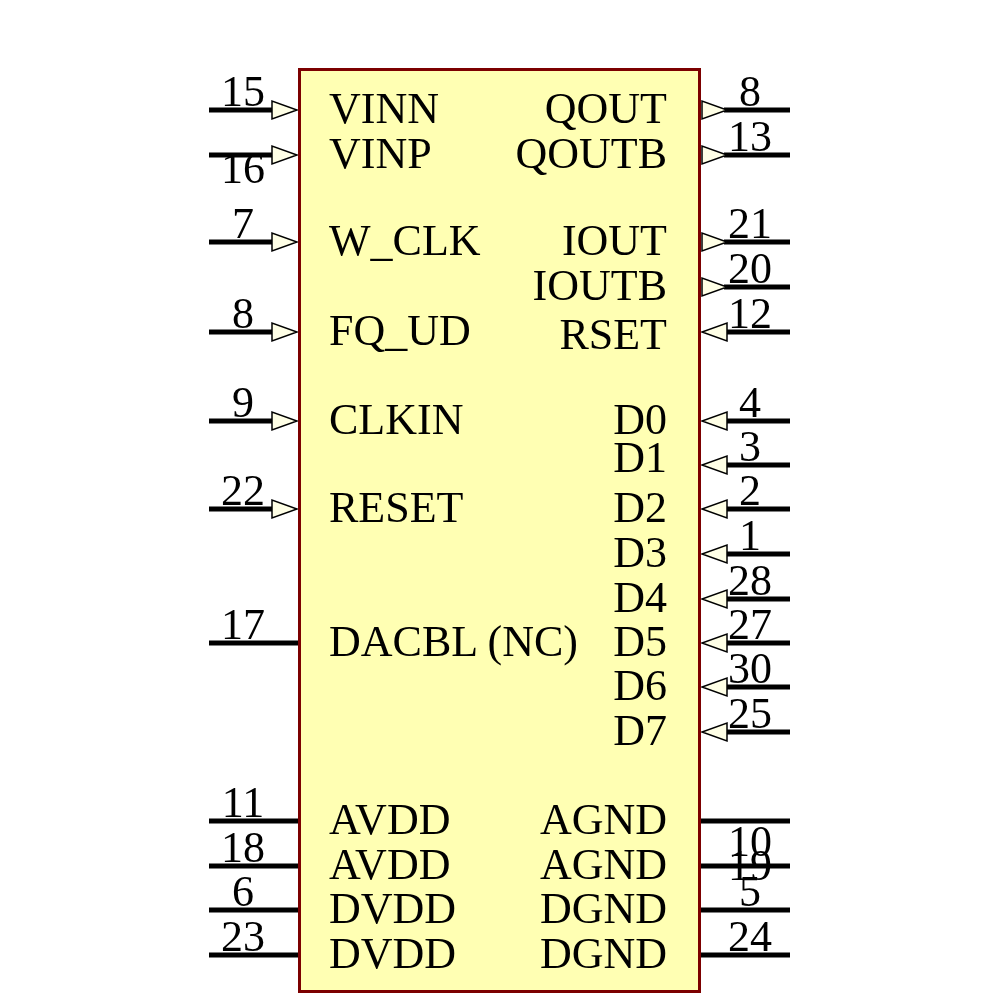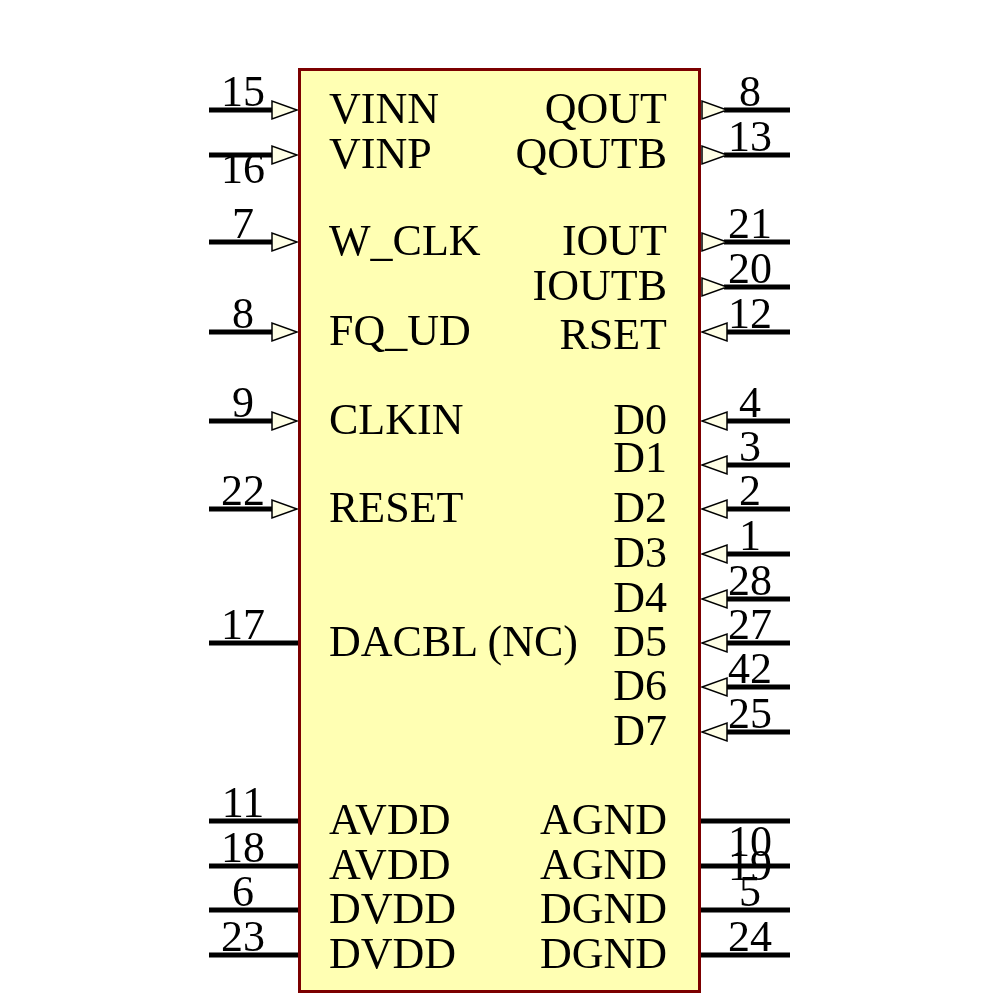--- a/index.html
+++ b/index.html
@@ -140,21 +140,21 @@
       <div class="pin-number" style="top: 425px; left: 705px;">3</div>
       <div class="pin-label right" style="top: 436px; right: 333px;">D1</div>
       <div class="pin-number" style="top: 469px; left: 705px;">2</div>
       <div class="pin-label right" style="top: 486px; right: 333px;">D2</div>
       <div class="pin-number" style="top: 514px; left: 705px;">1</div>
       <div class="pin-label right" style="top: 531px; right: 333px;">D3</div>
       <div class="pin-number" style="top: 559px; left: 705px;">28</div>
       <div class="pin-label right" style="top: 576px; right: 333px;">D4</div>
       <div class="pin-number" style="top: 603px; left: 705px;">27</div>
       <div class="pin-label right" style="top: 620px; right: 333px;">D5</div>
-      <div class="pin-number" style="top: 647px; left: 705px;">42</div>
+      <div class="pin-number" style="top: 647px; left: 705px;">30</div>
       <div class="pin-label right" style="top: 664px; right: 333px;">D6</div>
       <div class="pin-number" style="top: 692px; left: 705px;">25</div>
       <div class="pin-label right" style="top: 709px; right: 333px;">D7</div>
       <div class="pin-number" style="top: 781px; left: 705px; margin-top: 39px;">10</div>
       <div class="pin-label right" style="top: 798px; right: 333px;">AGND</div>
       <div class="pin-number" style="top: 844px; left: 705px;">19</div>
       <div class="pin-label right" style="top: 843px; right: 333px;">AGND</div>
       <div class="pin-number" style="top: 870px; left: 705px;">5</div>
       <div class="pin-label right" style="top: 887px; right: 333px;">DGND</div>
       <div class="pin-number" style="top: 915px; left: 705px;">24</div>

